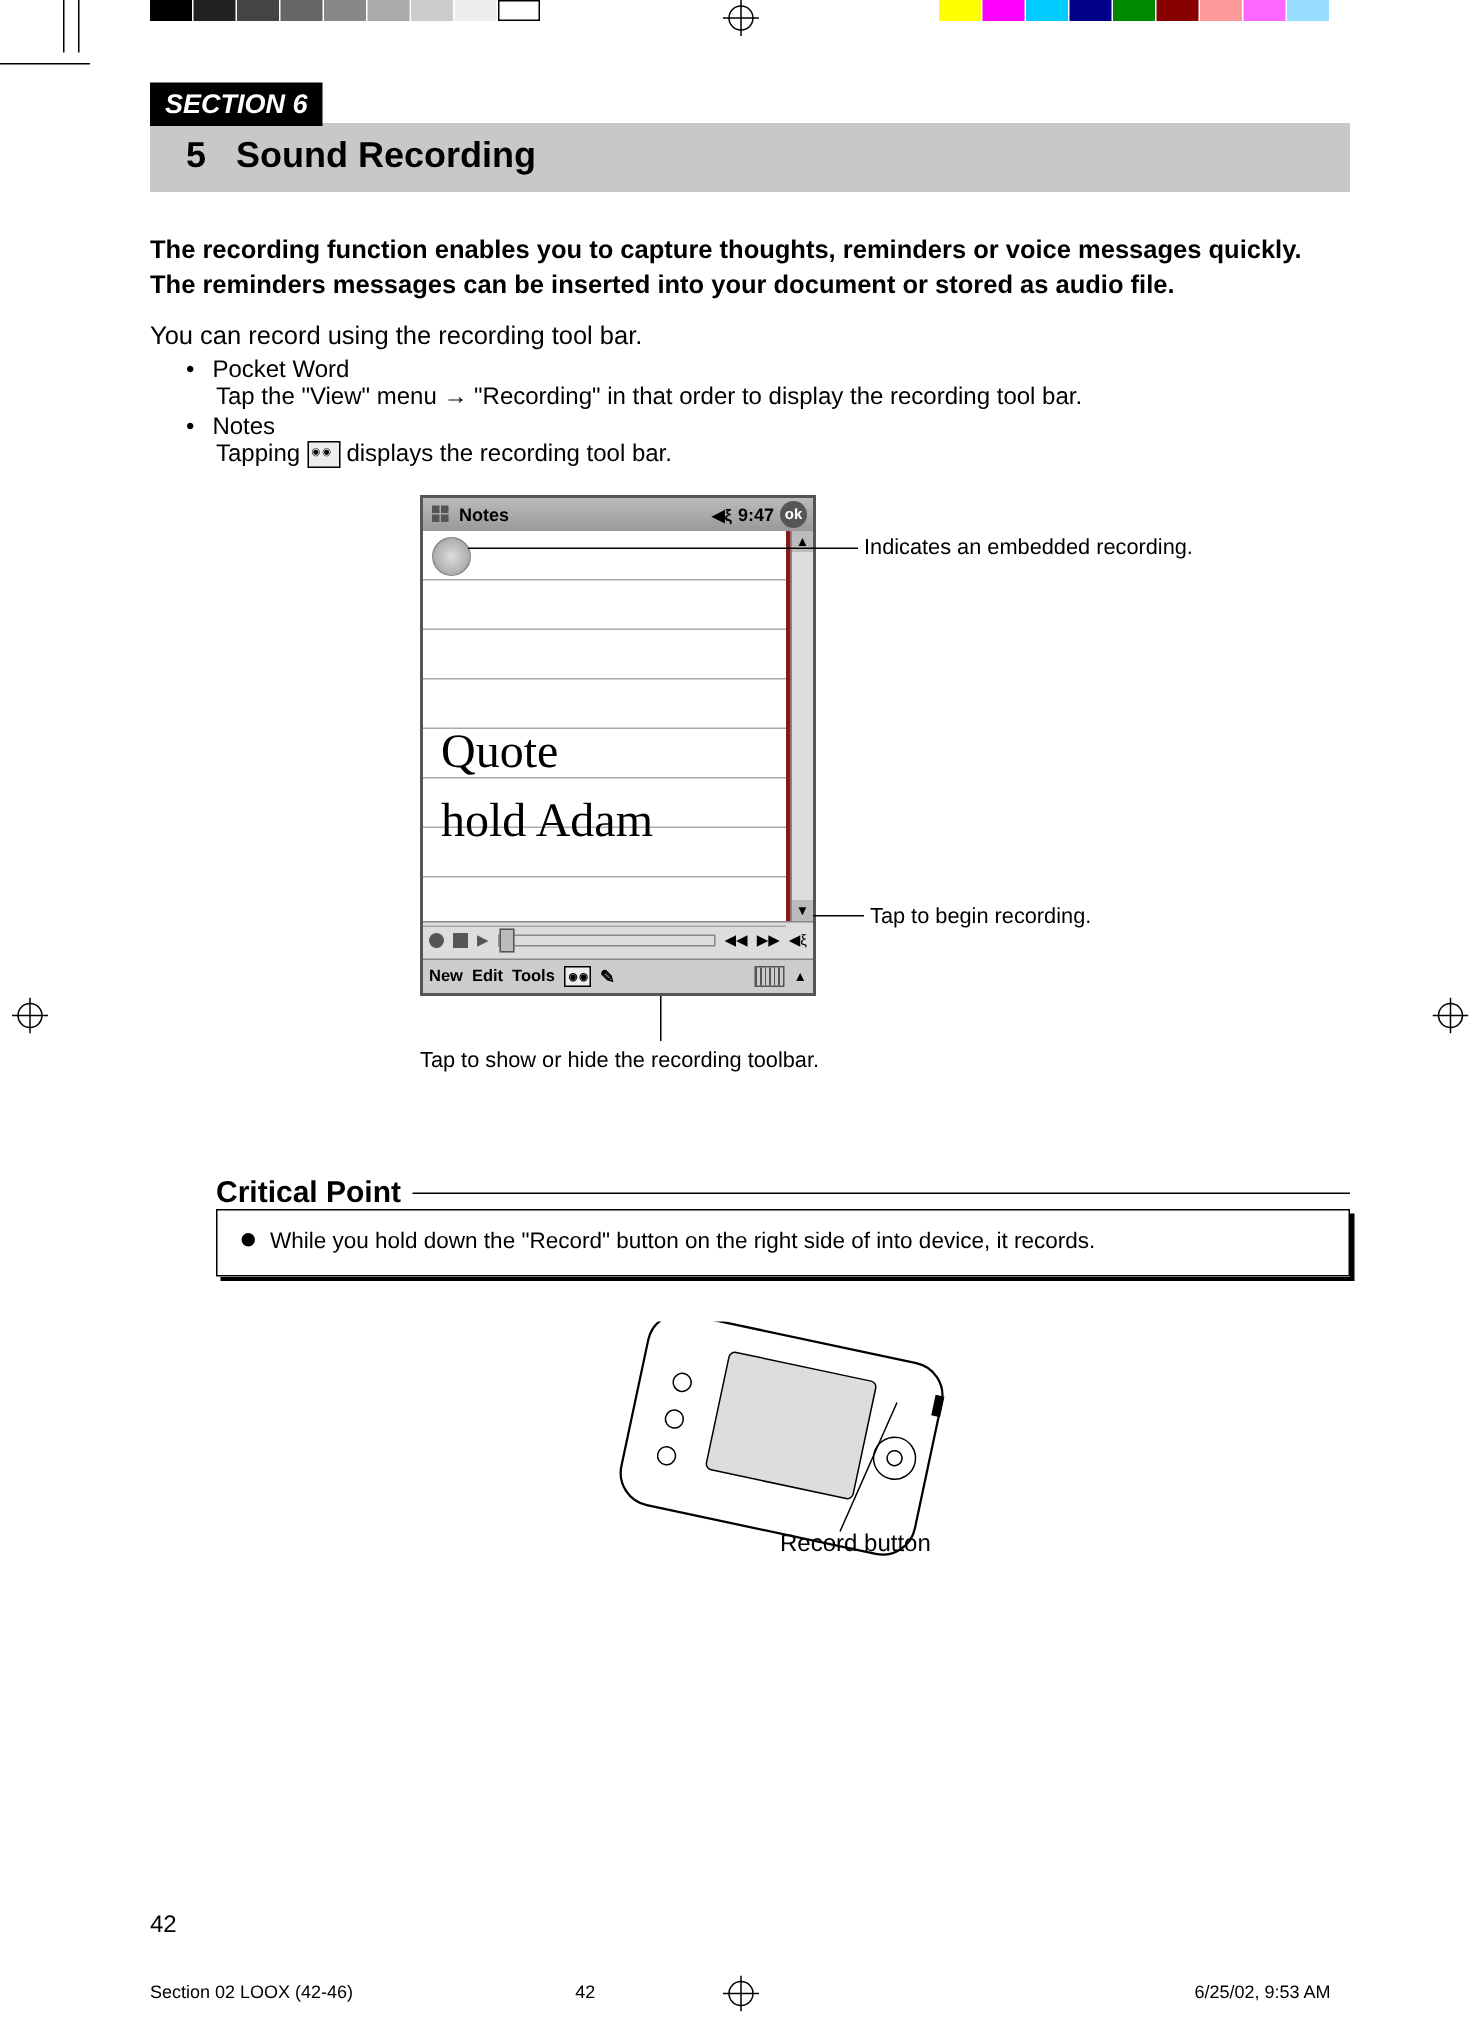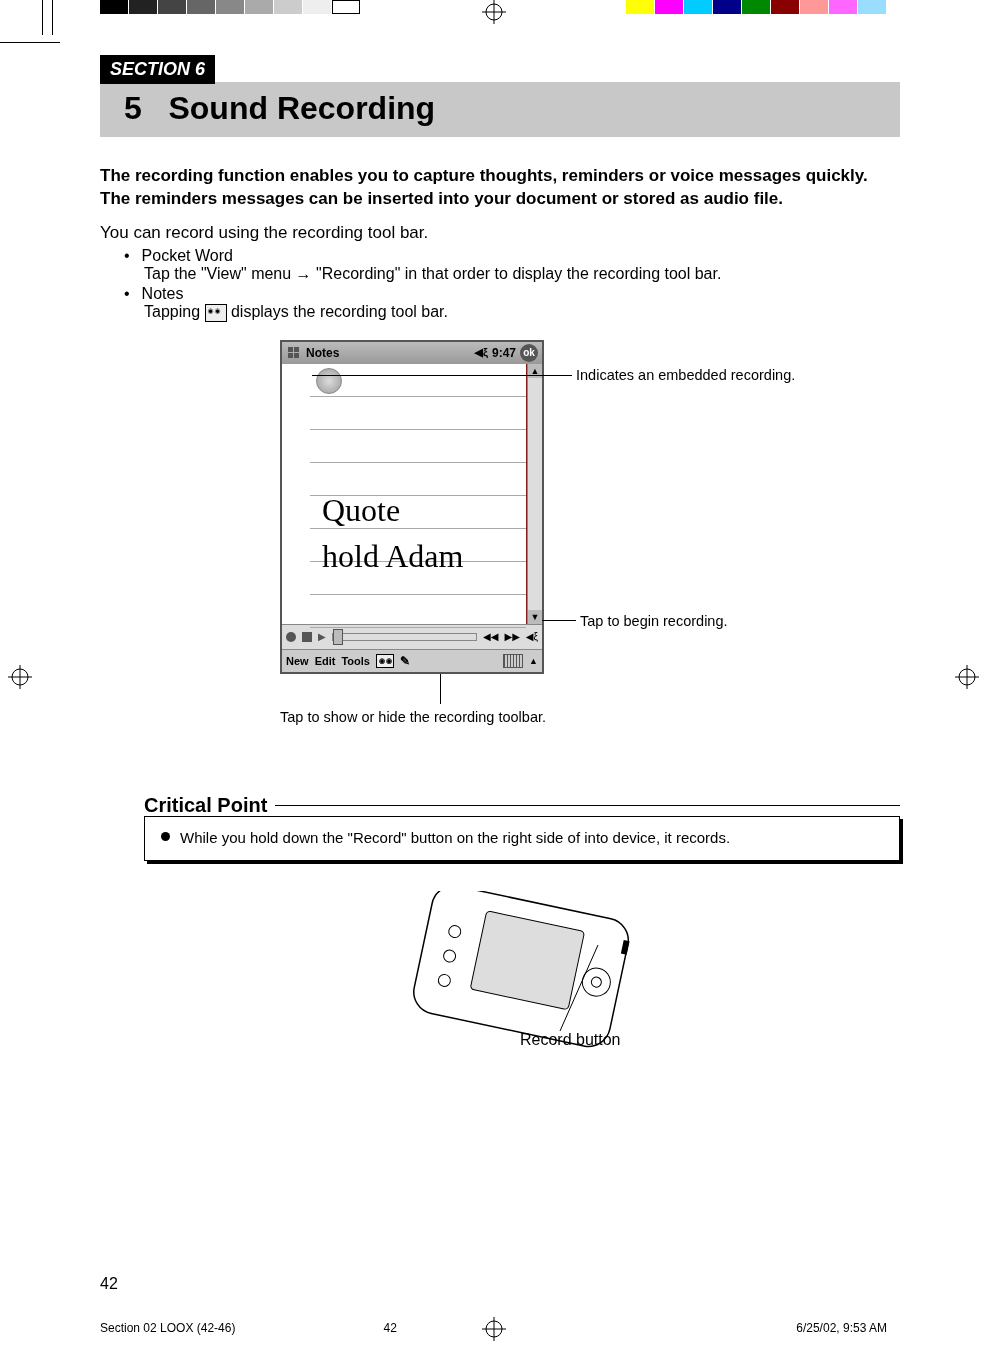--- a/index.html
+++ b/index.html
@@ -39,21 +39,21 @@
     padding: 4px 10px;
     display: inline-block;
   }
   .title-bar {
     background: #c8c8c8;
     padding: 8px 12px 10px 24px;
     margin-top: -2px;
   }
   .title-bar h1 {
     margin: 0;
-    font-size: 32px;
+    font-size: 24px;
     font-weight: bold;
   }
   .intro {
     font-weight: bold;
     font-size: 17px;
     line-height: 1.35;
     margin: 28px 0 12px 0;
   }
   .body-text {
     font-size: 17px;
@@ -108,21 +108,21 @@
   .ok-btn{
     width:18px;height:18px;border-radius:50%;
     background:#555;color:#fff;font-size:10px;
     display:flex;align-items:center;justify-content:center;
     font-weight:bold;
   }
   .ss-body{
     height:260px;
     display:flex;
   }
-  .ss-content{flex:1;border-right:1px solid #7f1d1d;position:relative;margin-left:28px;}
+  .ss-content{flex:1;border-right:3px solid #7f1d1d;position:relative;}
   .ruled-line{border-bottom:1px solid #aaa;height:32px;}
   .speaker-icon{
     width:24px;height:24px;
     position:absolute;top:4px;left:6px;
     border:1px solid #888;border-radius:50%;
     background:radial-gradient(circle,#ddd,#999);
   }
   .handwriting{
     position:absolute;
     font-family:"Comic Sans MS",cursive;

